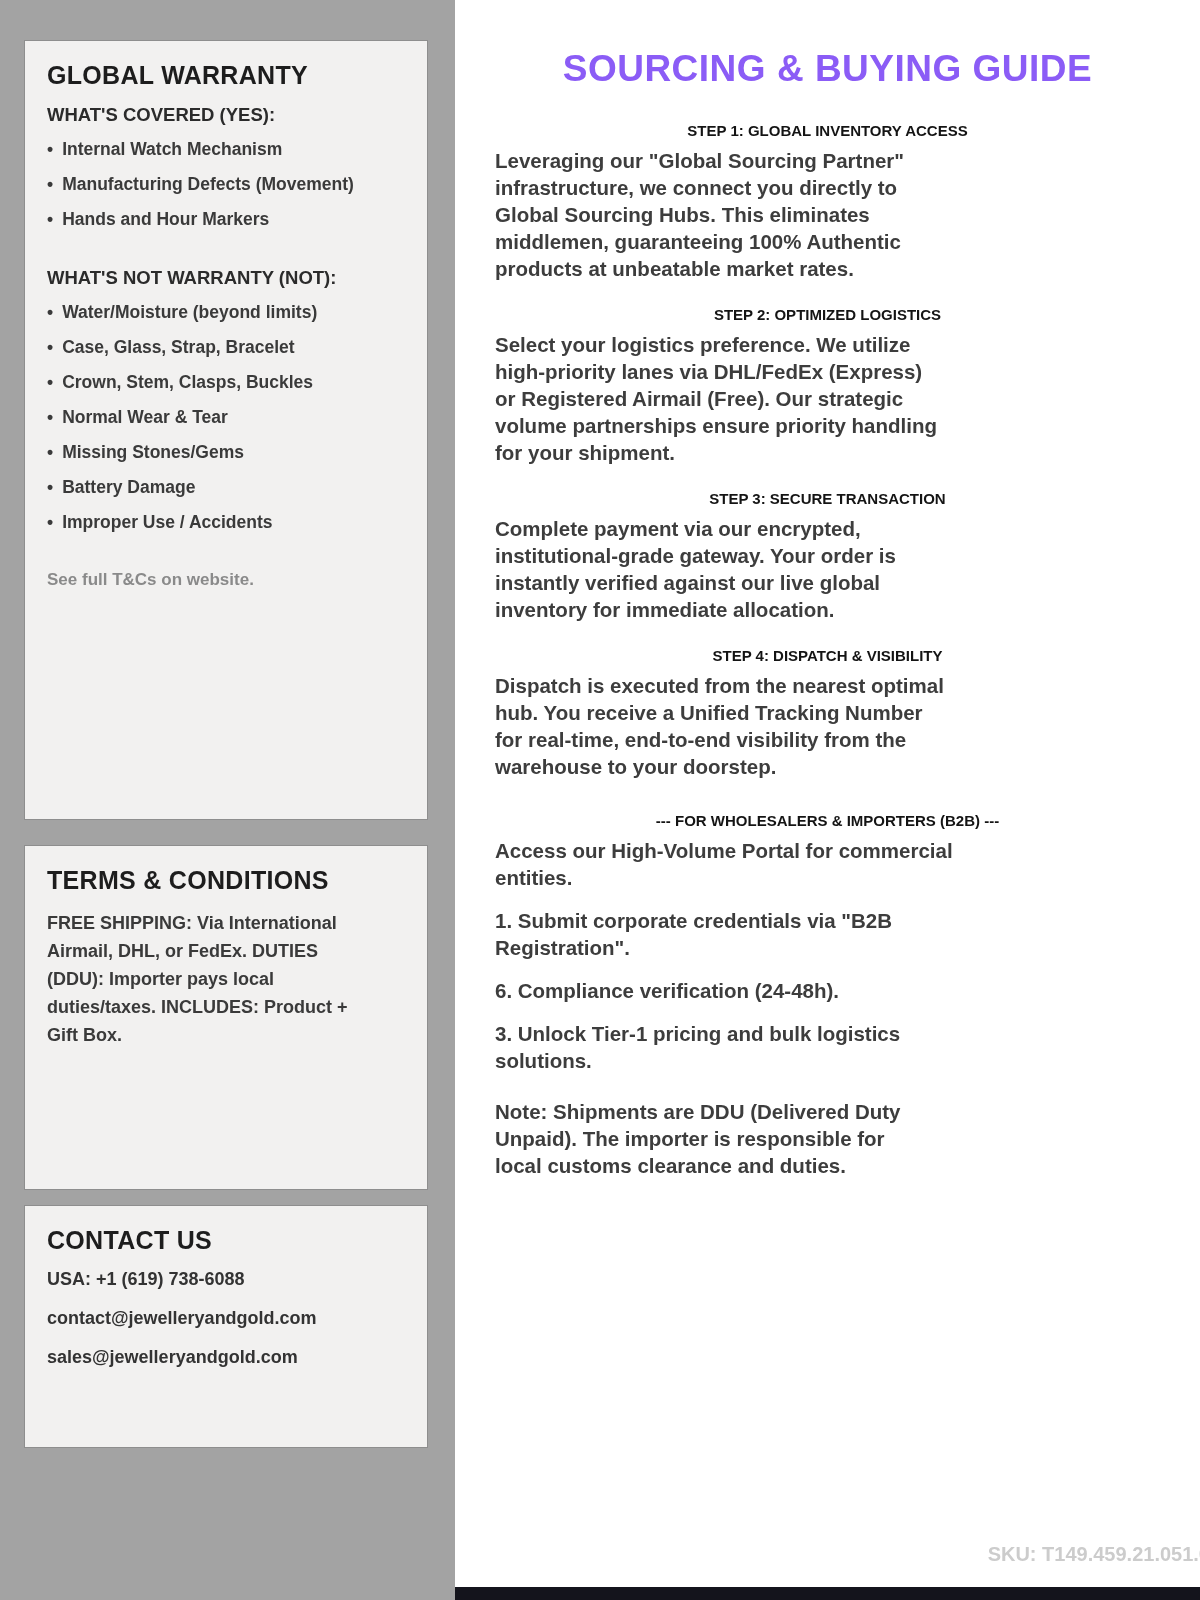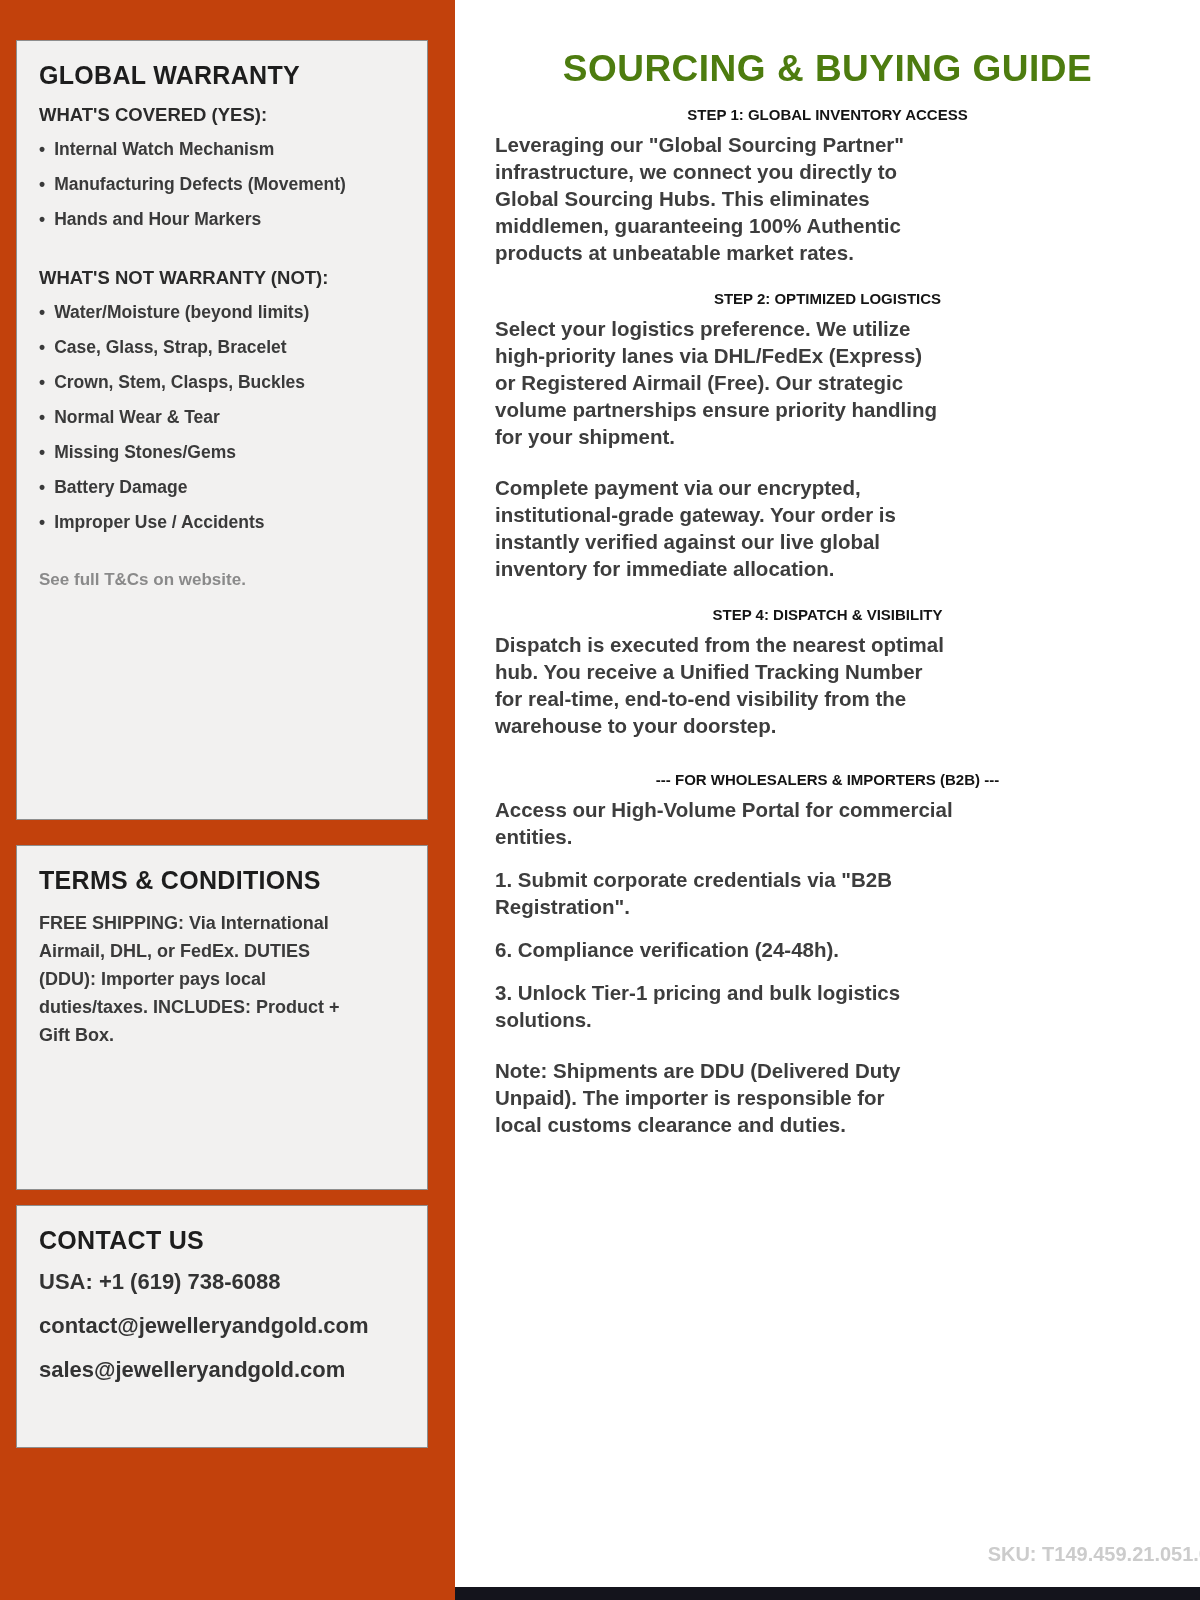--- a/index.html
+++ b/index.html
@@ -9,22 +9,22 @@
     background: #ffffff;
     font-family: "Liberation Sans", sans-serif;
     overflow: hidden;
     position: relative;
   }
   .page { display: flex; width: 1200px; height: 1600px; }
 
   
   .sidebar {
     width: 455px; flex-shrink: 0;
-    background: #c2410c;
-    padding: 40px 27px 0 16px;
+    background: #a3a3a3;
+    padding: 40px 27px 0 24px;
     height: 1600px;
   }
   .box {
     border: 1px solid #8e8e8e;
     background: #f2f1f0;
     padding: 20px 22px;
   }
   .box-warranty { min-height: 780px; margin-bottom: 25px; }
   .box-terms    { min-height: 345px; margin-bottom: 15px; }
   .box-contact  { min-height: 243px; }
@@ -49,33 +49,33 @@
     color: #8a8a8a; font-size: 17px; font-weight: 600;
     margin: 26px 0 0 0;
   }
   .terms-body {
     margin: 6px 0 0 0;
     font-size: 18px; font-weight: 600; color: #3a3a3a;
     line-height: 28px; white-space: pre-line;
   }
   .contact-line {
     margin: 0 0 18px 0;
-    font-size: 22px; font-weight: 700; color: #333333;
+    font-size: 18px; font-weight: 700; color: #333333;
   }
 
   
   .main {
     flex: 1;
     position: relative;
     padding: 48px 40px 0 40px;
   }
   .main h1 {
-    margin: 0 0 16px 0;
+    margin: 0 0 32px 0;
     text-align: center;
-    font-size: 37px; font-weight: 800; color: #4d7c0f;
+    font-size: 37px; font-weight: 800; color: #8b5cf6;
     letter-spacing: 0.5px;
   }
   .step { margin: 0 0 24px 0; }
   .step h2, .b2b h2 {
     margin: 0 0 8px 0;
     font-size: 15px; font-weight: 700; color: #141414; text-align: center;
   }
   .step p, .b2b p {
     margin: 0;
     font-size: 20.5px; font-weight: 600; color: #3d3d3d;
@@ -165,20 +165,21 @@
     <section class="step">
       <h2>STEP 2: OPTIMIZED LOGISTICS</h2>
       <p>Select your logistics preference. We utilize
 high-priority lanes via DHL/FedEx (Express)
 or Registered Airmail (Free). Our strategic
 volume partnerships ensure priority handling
 for your shipment.</p>
     </section>
 
     <section class="step">
+      <h2>STEP 3: SECURE TRANSACTION</h2>
       <p>Complete payment via our encrypted,
 institutional-grade gateway. Your order is
 instantly verified against our live global
 inventory for immediate allocation.</p>
     </section>
 
     <section class="step">
       <h2>STEP 4: DISPATCH &amp; VISIBILITY</h2>
       <p>Dispatch is executed from the nearest optimal
 hub. You receive a Unified Tracking Number

